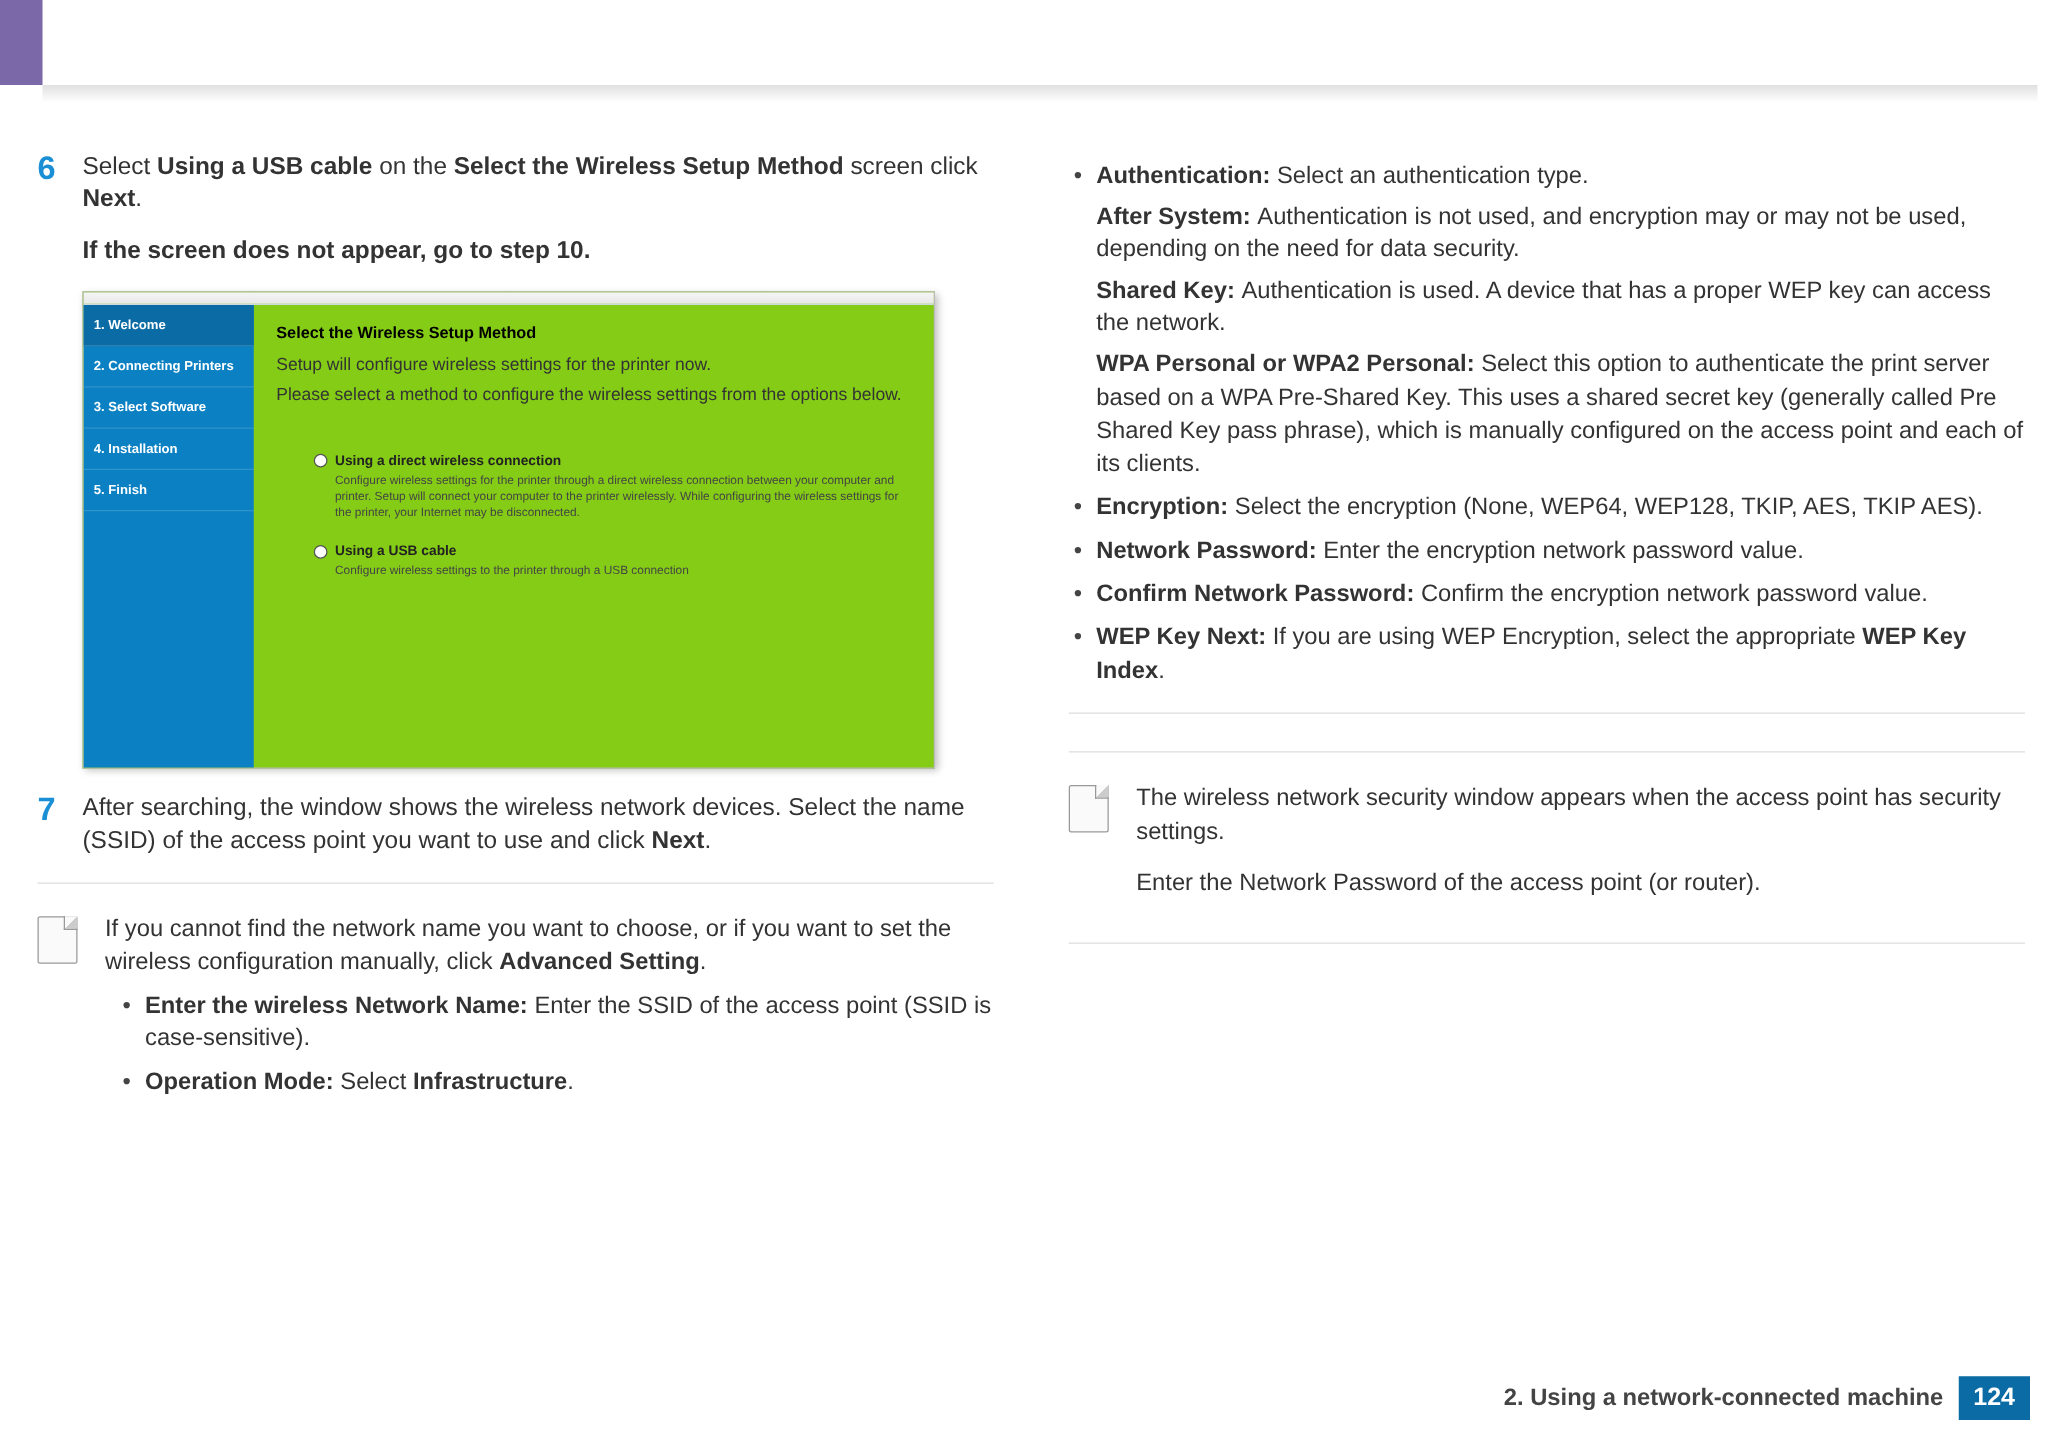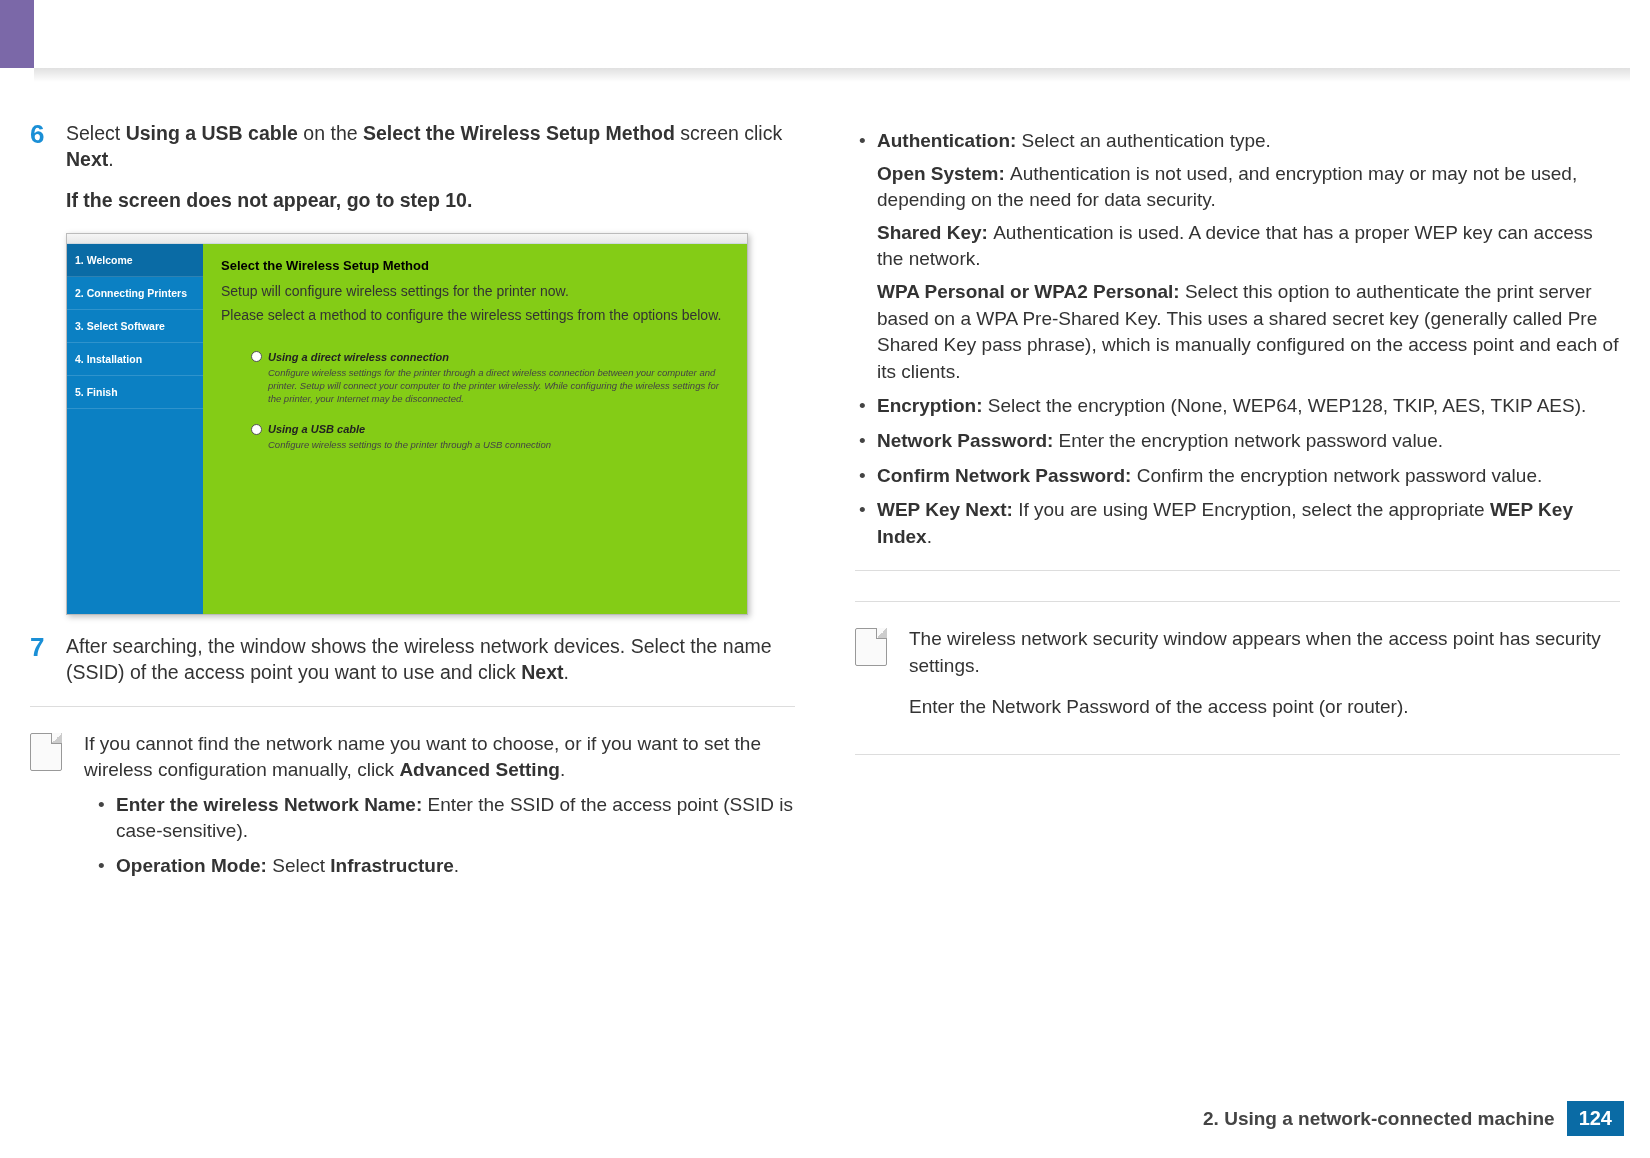--- a/index.html
+++ b/index.html
@@ -104,21 +104,21 @@
       padding: 14px 18px;
       color: #222;
     }
     .ss-heading {
       font-weight: bold;
       font-size: 13px;
       margin-bottom: 10px;
       color: #000;
     }
     .ss-sub { font-size: 14px; color: #333; margin-bottom: 8px; }
-    .ss-options { margin-top: 28px; font-style: italic; }
+    .ss-options { margin-top: 40px; }
     .ss-opt {
       margin: 18px 0 4px 30px;
     }
     .ss-opt-title {
       font-weight: bold;
       font-size: 11px;
       display: flex;
       align-items: center;
     }
     .ss-radio {
@@ -295,21 +295,21 @@
         </ul>
       </div>
     </div>
 
   </div>
 
   <div class="column">
     <ul class="bullet-list" style="padding-left:0;">
       <li>
         <b>Authentication: </b><span>Select an authentication type.</span>
-        <div class="para-spacing"><b>Open System: </b><span>Authentication is not used, and encryption may or may not be used, depending on the need for data security.</span></div>
+        <div class="para-spacing"><b>After System: </b><span>Authentication is not used, and encryption may or may not be used, depending on the need for data security.</span></div>
         <div class="para-spacing"><b>Shared Key: </b><span>Authentication is used. A device that has a proper WEP key can access the network.</span></div>
         <div class="para-spacing"><b>WPA Personal or WPA2 Personal: </b><span>Select this option to authenticate the print server based on a WPA Pre-Shared Key. This uses a shared secret key (generally called Pre Shared Key pass phrase), which is manually configured on the access point and each of its clients.</span></div>
       </li>
       <li><b>Encryption: </b><span>Select the encryption (None, WEP64, WEP128, TKIP, AES, TKIP AES).</span></li>
       <li><b>Network Password: </b><span>Enter the encryption network password value.</span></li>
       <li><b>Confirm Network Password: </b><span>Confirm the encryption network password value.</span></li>
       <li><b>WEP Key Next: </b><span>If you are using WEP Encryption, select the appropriate </span><b>WEP Key Index</b><span>.</span></li>
     </ul>
 
     <hr class="hr-light">

